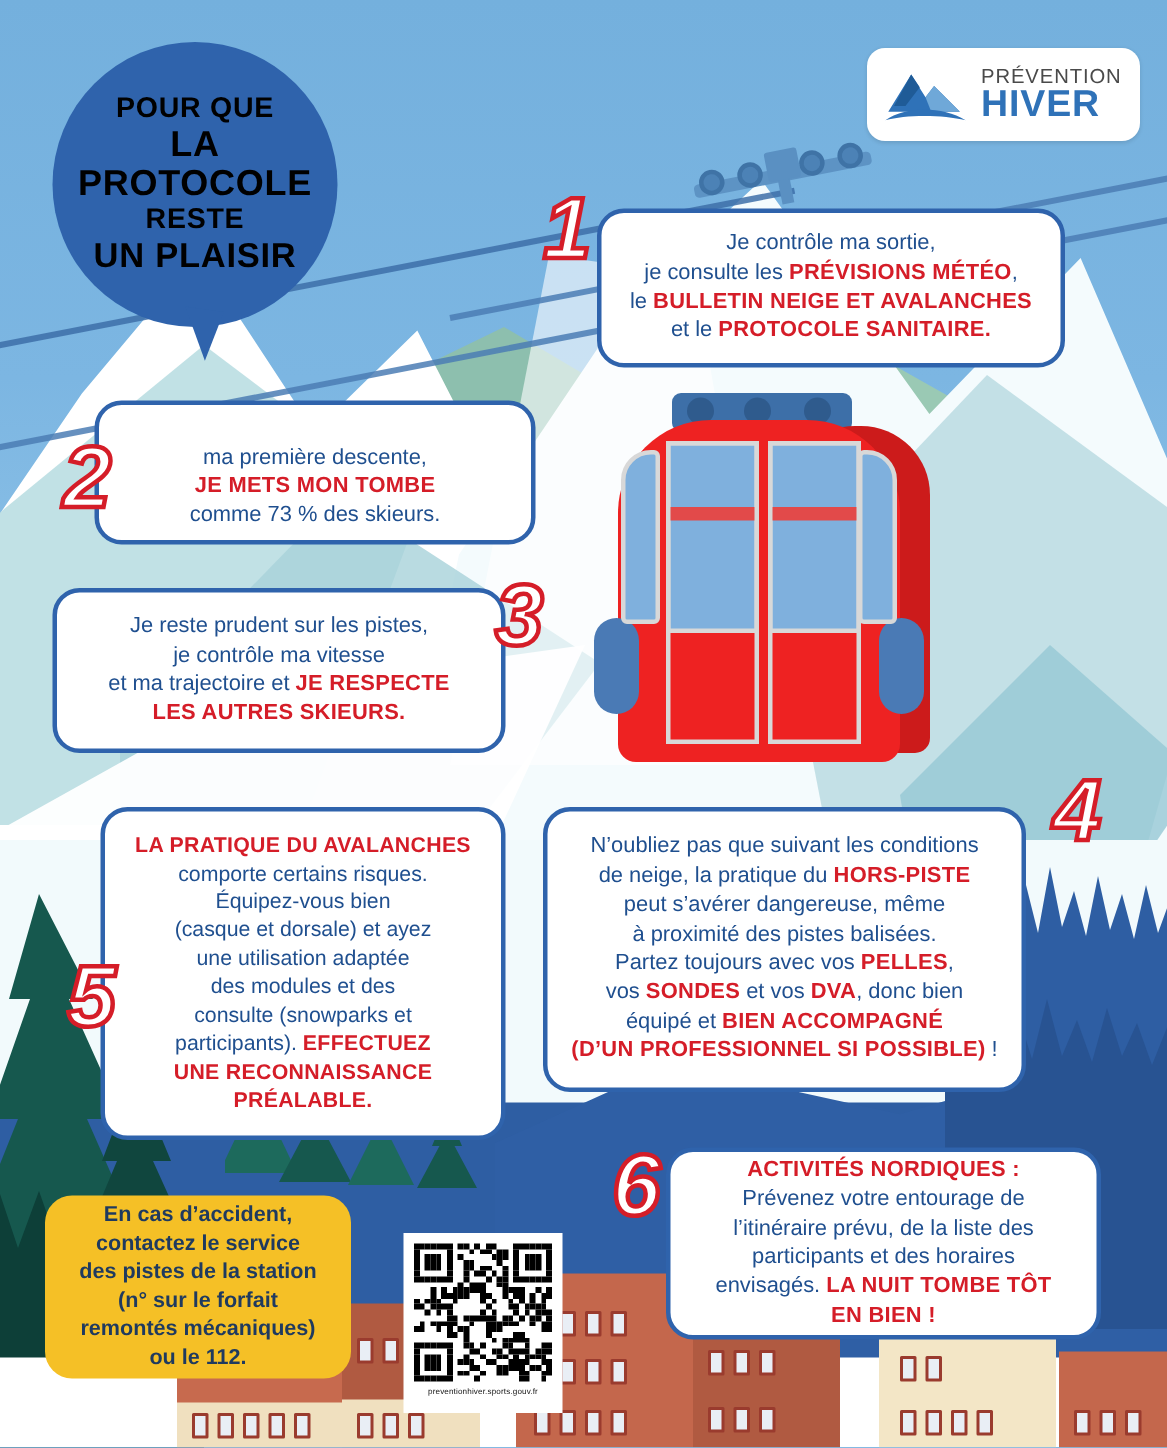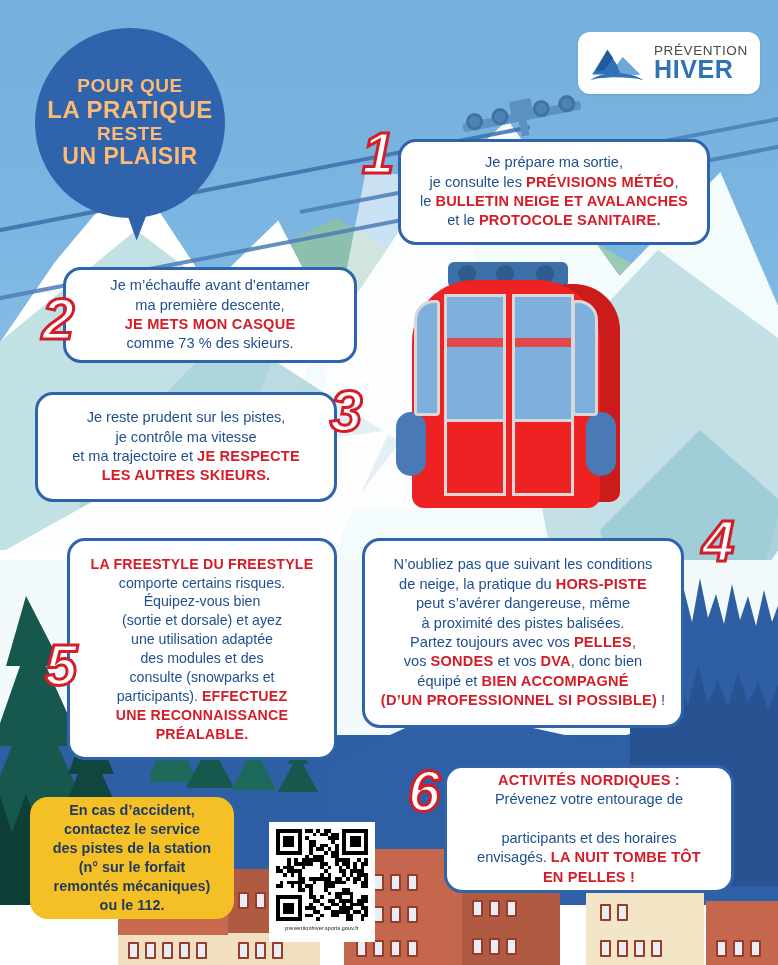--- a/index.html
+++ b/index.html
@@ -186,21 +186,21 @@
     display:flex; flex-direction:column; align-items:center; justify-content:center;
     z-index:40;
   }
   .title-bubble .tail {
     position:absolute; left:86px; bottom:-22px; width:0; height:0;
     border-left:18px solid transparent; border-right:8px solid transparent;
     border-top:34px solid #2f63ac;
     transform:rotate(8deg);
   }
   .title-line {
-    color:#fdba74; font-weight:bold; text-align:center;
+    color:#000000; font-weight:bold; text-align:center;
     letter-spacing:.5px; line-height:1.1;
   }
   .tl1 { font-size:19px; }
   .tl2 { font-size:24px; }
   .tl3 { font-size:19px; }
   .tl4 { font-size:23px; }
 
   
   .logo {
     position:absolute; left:578px; top:32px; width:182px; height:62px;
@@ -456,67 +456,67 @@
     <div class="bldg" style="left:706px; width:88px; height:64px; background:#c4674c;"></div>
     <div class="winrow" style="left:716px; bottom:8px;">
       <i class="vwin"></i>
         <i class="vwin"></i>
         <i class="vwin"></i>
     </div>
   </div>
 
   <div class="title-bubble">
     <div class="title-line tl1">POUR QUE</div>
-    <div class="title-line tl2">LA PRATIQUE</div>
+    <div class="title-line tl2">LA PROTOCOLE</div>
     <div class="title-line tl3">RESTE</div>
     <div class="title-line tl4">UN PLAISIR</div>
     <div class="tail"></div>
   </div>
 
   <div class="logo">
     <svg class="logo-mark" viewBox="0 0 60 44">
       <path d="M4 34 L20 8 L30 24 L36 16 L54 34 Z" fill="#2f72b8"></path>
       <path d="M30 24 L36 16 L54 34 L34 34 Z" fill="#6fa8d8"></path>
       <path d="M20 8 L26 17 L16 30 L8 30 Z" fill="#1f5b97"></path>
       <path d="M2 40 C 16 30, 42 30, 58 40 C 42 36, 16 36, 2 40 Z" fill="#2f72b8"></path>
     </svg>
     <div class="logo-text">
       <span class="logo-top">PRÉVENTION</span>
       <span class="logo-bottom">HIVER</span>
     </div>
   </div>
 
   <div class="num" id="num1">1</div>
   <div class="tip" id="tip1">
-    <p><span>Je prépare ma sortie,</span><br><span>je consulte les </span><b>PRÉVISIONS MÉTÉO</b><span>,</span><br><span>le </span><b>BULLETIN NEIGE ET AVALANCHES</b><br><span>et le </span><b>PROTOCOLE SANITAIRE.</b></p>
+    <p><span>Je contrôle ma sortie,</span><br><span>je consulte les </span><b>PRÉVISIONS MÉTÉO</b><span>,</span><br><span>le </span><b>BULLETIN NEIGE ET AVALANCHES</b><br><span>et le </span><b>PROTOCOLE SANITAIRE.</b></p>
   </div>
 
   <div class="num" id="num2">2</div>
   <div class="tip" id="tip2">
-    <p><span>Je m’échauffe avant d’entamer</span><br><span>ma première descente,</span><br><b>JE METS MON CASQUE</b><br><span>comme 73 % des skieurs.</span></p>
+    <p><br><span>ma première descente,</span><br><b>JE METS MON TOMBE</b><br><span>comme 73 % des skieurs.</span></p>
   </div>
 
   <div class="num" id="num3">3</div>
   <div class="tip" id="tip3">
     <p><span>Je reste prudent sur les pistes,</span><br><span>je contrôle ma vitesse</span><br><span>et ma trajectoire et </span><b>JE RESPECTE</b><br><b>LES AUTRES SKIEURS.</b></p>
   </div>
 
   <div class="num" id="num4">4</div>
   <div class="tip" id="tip4">
     <p><span>N’oubliez pas que suivant les conditions</span><br><span>de neige, la pratique du </span><b>HORS-PISTE</b><br><span>peut s’avérer dangereuse, même</span><br><span>à proximité des pistes balisées.</span><br><span>Partez toujours avec vos </span><b>PELLES</b><span>,</span><br><span>vos </span><b>SONDES</b><span> et vos </span><b>DVA</b><span>, donc bien</span><br><span>équipé et </span><b>BIEN ACCOMPAGNÉ</b><br><b>(D’UN PROFESSIONNEL SI POSSIBLE)</b><span> !</span></p>
   </div>
 
   <div class="num" id="num5">5</div>
   <div class="tip" id="tip5">
-    <p><b>LA FREESTYLE DU FREESTYLE</b><br><span>comporte certains risques.</span><br><span>Équipez-vous bien</span><br><span>(sortie et dorsale) et ayez</span><br><span>une utilisation adaptée</span><br><span>des modules et des</span><br><span>consulte (snowparks et</span><br><span>participants). </span><b>EFFECTUEZ</b><br><b>UNE RECONNAISSANCE</b><br><b>PRÉALABLE.</b></p>
+    <p><b>LA PRATIQUE DU AVALANCHES</b><br><span>comporte certains risques.</span><br><span>Équipez-vous bien</span><br><span>(casque et dorsale) et ayez</span><br><span>une utilisation adaptée</span><br><span>des modules et des</span><br><span>consulte (snowparks et</span><br><span>participants). </span><b>EFFECTUEZ</b><br><b>UNE RECONNAISSANCE</b><br><b>PRÉALABLE.</b></p>
   </div>
 
   <div class="num" id="num6">6</div>
   <div class="tip" id="tip6">
-    <p><b>ACTIVITÉS NORDIQUES :</b><br><span>Prévenez votre entourage de</span><br><br><span>participants et des horaires</span><br><span>envisagés. </span><b>LA NUIT TOMBE TÔT</b><br><b>EN PELLES !</b></p>
+    <p><b>ACTIVITÉS NORDIQUES :</b><br><span>Prévenez votre entourage de</span><br><span>l’itinéraire prévu, de la liste des</span><br><span>participants et des horaires</span><br><span>envisagés. </span><b>LA NUIT TOMBE TÔT</b><br><b>EN BIEN !</b></p>
   </div>
 
   <div class="yellowbox">
     <div>En cas d’accident,<br>contactez le service<br>des pistes de la station<br>(n° sur le forfait<br>remontés mécaniques)<br>ou le 112.</div>
   </div>
 
   <div class="qrbox">
     <div class="qr-grid">
         <i></i>
         <i></i>

